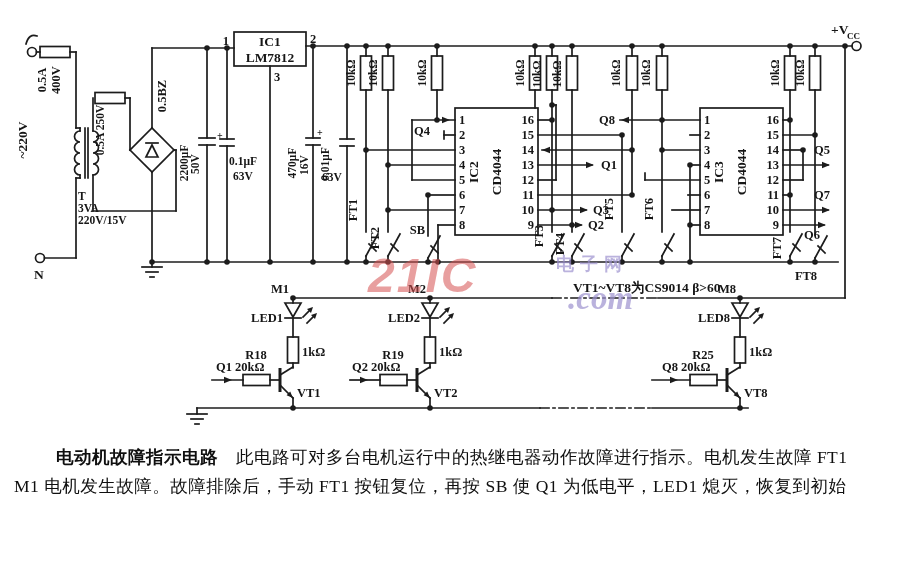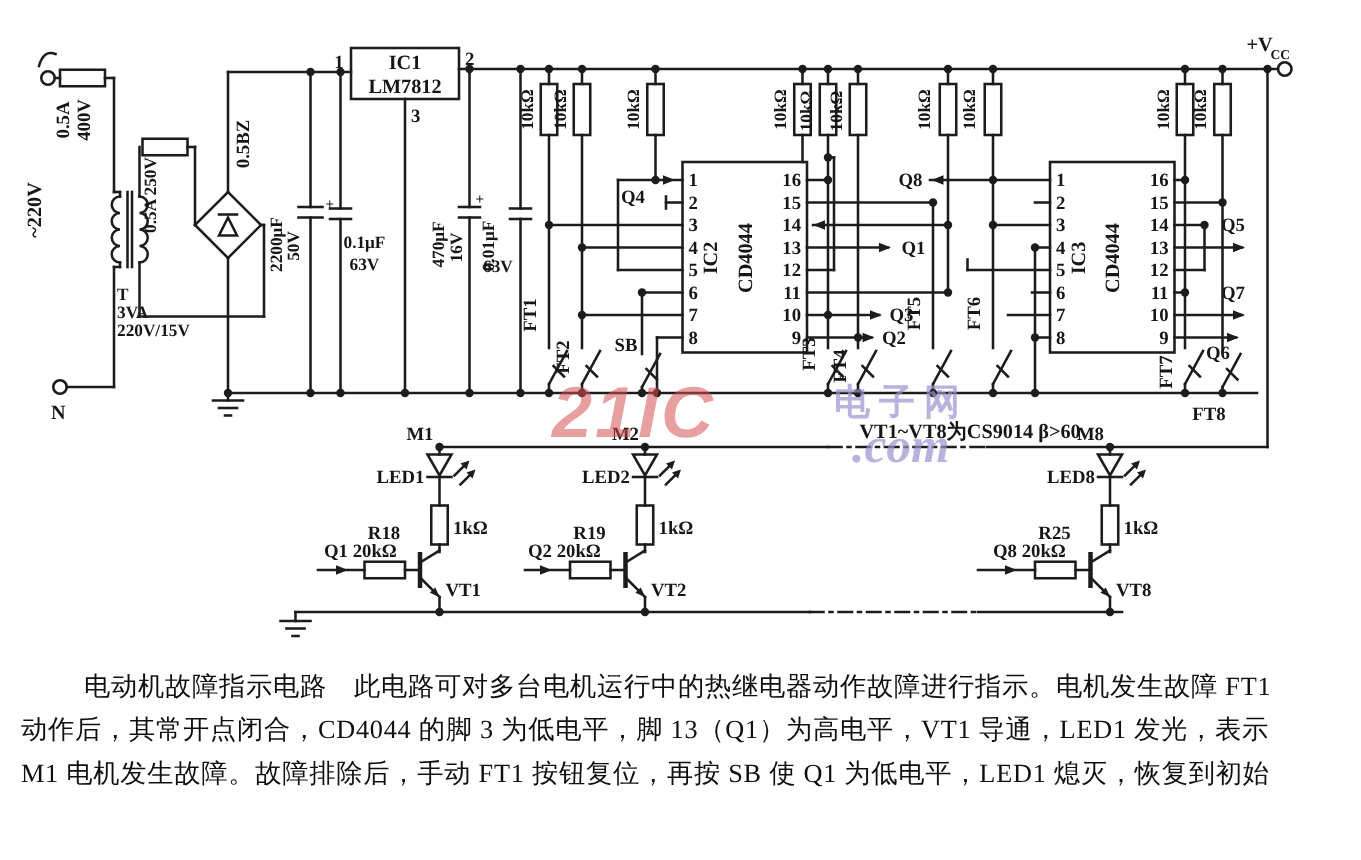--- a/index.html
+++ b/index.html
@@ -9,27 +9,27 @@
   svg text{fill:#161616;font-weight:bold;font-family:"Liberation Serif",serif}
   .w{stroke:#1c1c1c;stroke-width:1.7;fill:none;stroke-linecap:square}
   .w2{stroke:#1c1c1c;stroke-width:3;fill:none}
   .dd{stroke-dasharray:9 4 2 4}
   .dot{fill:#1c1c1c;stroke:none}
   .arr{fill:#1c1c1c;stroke:none}
   .t11{font-size:11.5px}.t12{font-size:12.5px}.t13{font-size:13.5px}.t10{font-size:10px}
   .wm{position:absolute;pointer-events:none;z-index:5}
   #wm-brand{left:368px;top:248px;font-size:48px;font-weight:bold;font-style:italic;
             font-family:"Liberation Sans",sans-serif;color:rgba(214,80,80,0.55);letter-spacing:2px}
-  #wm-cn{left:556px;top:252px;font-size:24px;font-weight:bold;color:rgba(156,146,206,0.7);letter-spacing:6px}
+  #wm-cn{left:556px;top:252px;font-size:18px;font-weight:bold;color:rgba(156,146,206,0.7);letter-spacing:6px}
   #wm-com{left:568px;top:280px;font-size:33px;font-weight:bold;font-style:italic;
           font-family:"Liberation Serif",serif;color:rgba(156,146,206,0.7)}
   #desc{position:absolute;left:0;top:443px;width:879px;padding:0 14px;font-size:17.5px;
         line-height:29px;color:#0f0f0f;letter-spacing:0.5px;z-index:2}
   #desc .ind{text-indent:42px}
-  .dt{font-weight:normal}
+  .dt{font-weight:bold}
 </style>
 </head>
 <body>
 
 <svg id="schematic" width="907" height="440" viewBox="0 0 907 440">
 
   <g>
     <path class="w" d="M26,44 Q29,33 37,36"></path>
     <circle class="w" cx="32" cy="52" r="4.5"></circle>
     <line class="w" x1="36.5" y1="52" x2="40" y2="52"></line>
@@ -548,15 +548,14 @@
     </g>
   </g>
 </svg>
 
 <div class="wm" id="wm-brand">21IC</div>
 <div class="wm" id="wm-cn">电子网</div>
 <div class="wm" id="wm-com">.com</div>
 
 <div id="desc">
   <div class="ind"><span class="dt">电动机故障指示电路</span><span>　此电路可对多台电机运行中的热继电器动作故障进行指示。电机发生故障 FT1</span></div>
-  <div>动作后，其常开点闭合，CD4044 的脚 3 为低电平，脚 13（Q1）为高电平，VT1 导通，LED1 发光，表示</div>
   <div>M1 电机发生故障。故障排除后，手动 FT1 按钮复位，再按 SB 使 Q1 为低电平，LED1 熄灭，恢复到初始</div>
 </div>
 
 </body></html>

